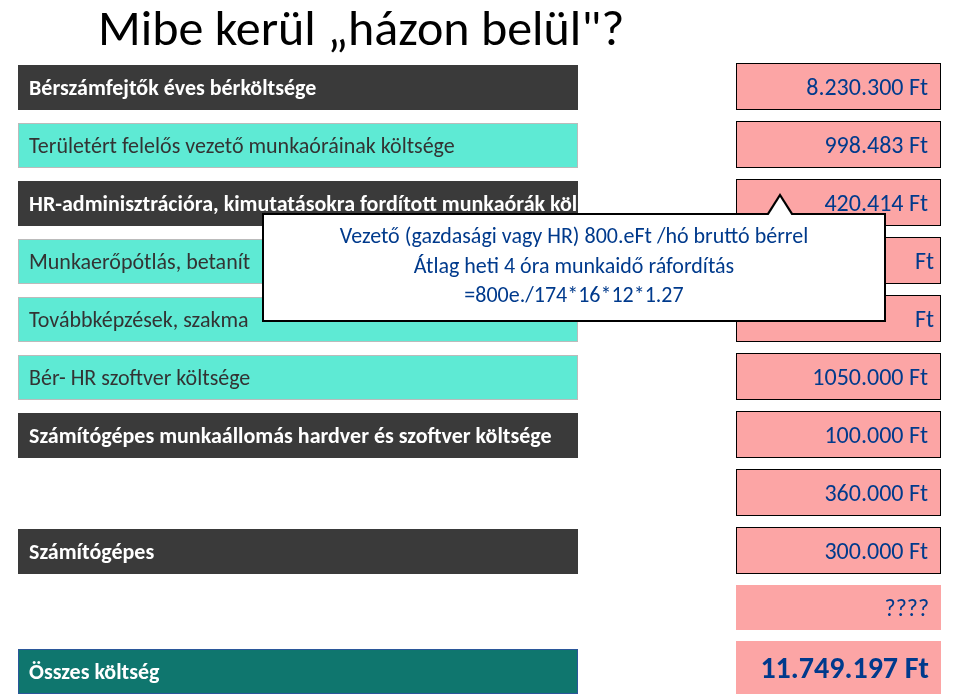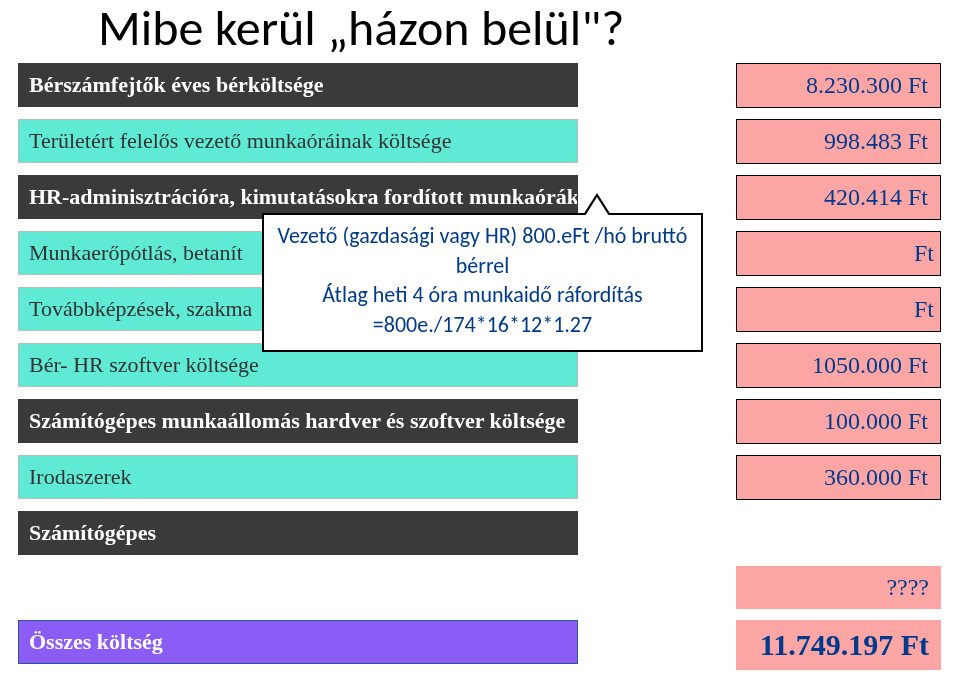--- a/index.html
+++ b/index.html
@@ -16,24 +16,23 @@
     font-size: 50px;
     font-weight: 400;
     color: #000;
     padding-left: 80px;
     padding-top: 0px;
     line-height: 1.1;
     margin-bottom: 8px;
   }
   .row {
     display: flex;
-    align-items: flex-start;
+    align-items: flex-end;
     gap: 18px;
     margin-bottom: 11px;
-    font-family: Liberation Serif, serif;
   }
   .label-box {
     flex: 0 0 560px;
     background: #5eead4;
     border: 1px solid #bbb;
     padding: 8px 10px;
     font-size: 22px;
     color: #333;
     display: flex;
     align-items: center;
@@ -51,36 +50,36 @@
     padding: 8px 12px;
     font-size: 24px;
     color: #003a8c;
     text-align: right;
     display: flex;
     align-items: center;
     justify-content: flex-end;
     background: #fca5a5;
   }
   .total-row .label-box.dark {
-    background: #8b5cf6;
+    background: #0f766e;
     border: 1px solid #2b579a;
     color: #fff;
     font-weight: 700;
   }
   .total-row .amount-box {
     border: none;
     font-weight: 700;
     font-size: 30px;
   }
   
   .callout {
     position: absolute;
     left: 262px;
     top: 213px;
-    width: 441px;
+    width: 624px;
     background: #fff;
     border: 2px solid #000;
     padding: 6px 10px 10px 10px;
     font-size: 22px;
     color: #003a8c;
     text-align: center;
     z-index: 10;
     line-height: 1.35;
   }
   .callout::before {
@@ -142,26 +141,26 @@
   <div class="label-box truncate">Bér- HR szoftver költsége</div>
   <div class="amount-box">1050.000 Ft</div>
 </div>
 
 <div class="row">
   <div class="label-box dark truncate">Számítógépes munkaállomás hardver és szoftver költsége</div>
   <div class="amount-box">100.000 Ft</div>
 </div>
 
 <div class="row">
-  <div class="label-box truncate">Irodaszerek</div>
   <div class="amount-box">360.000 Ft</div>
 </div>
 
 <div class="row">
   <div class="label-box dark truncate">Számítógépes</div>
+  <div class="amount-box">300.000 Ft</div>
 </div>
 
 <div class="row">
   <div class="amount-box" style="border:none;">????</div>
 </div>
 
 <div class="row total-row" style="margin-top:4px;">
   <div class="label-box dark truncate">Összes költség</div>
   <div class="amount-box">11.749.197 Ft</div>
 </div>

